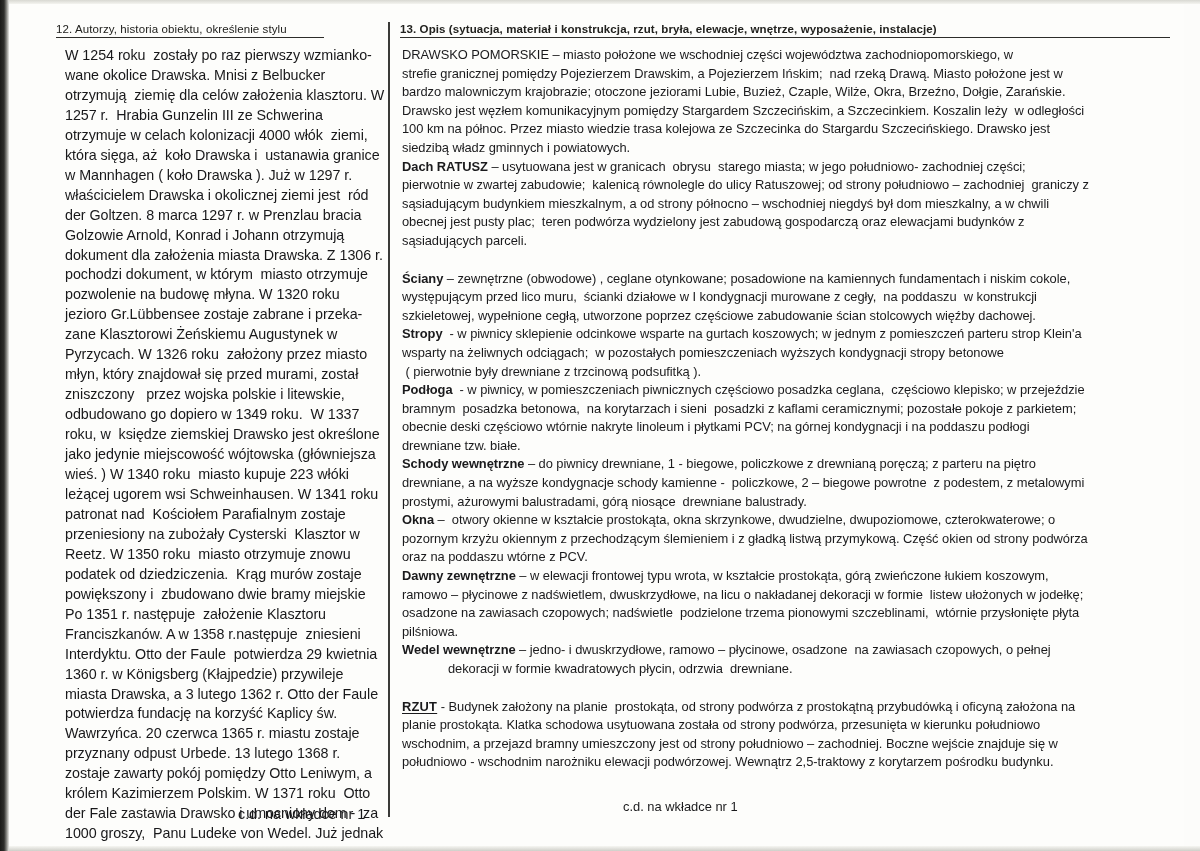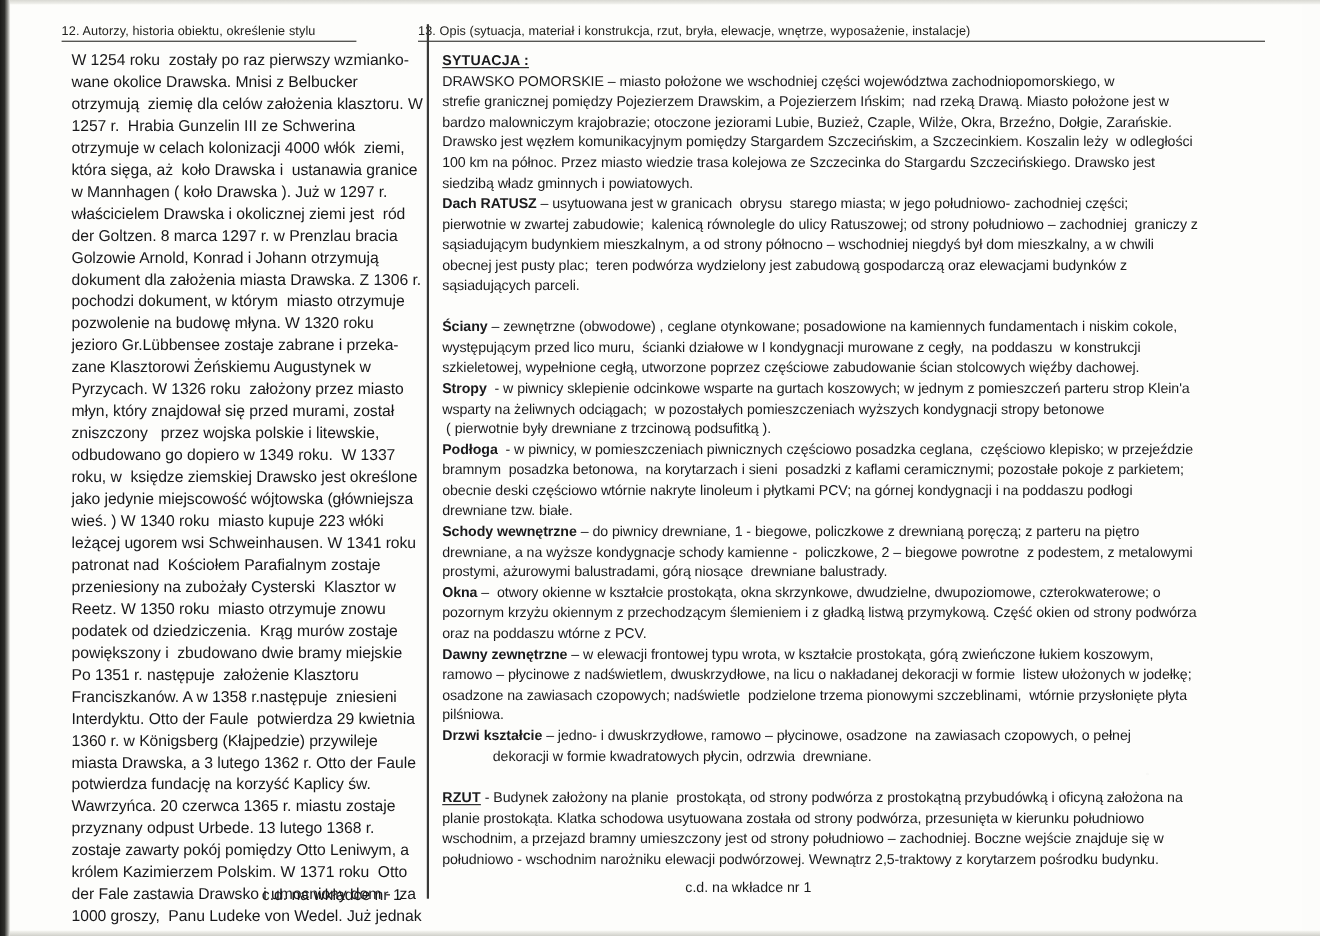--- a/index.html
+++ b/index.html
@@ -70,21 +70,21 @@
     white-space: nowrap;
   }
   .col-header .hline {
     display: block;
     height: 1.4px;
     background: #2c2c29;
     margin-top: 2px;
   }
   #hdr-left  { left: 46px;  top: 19px; }
   #hdr-left .hline  { width: 268px; }
-  #hdr-right { left: 370px; top: 19px; }
+  #hdr-right { left: 390px; top: 19px; font-weight: bold; }
   #hdr-right .hline { width: 770px; }
 
   
   .left-col {
     position: absolute;
     left: 55px;
     top: 42px;
     width: 320px;
     font-size: 14.3px;
     line-height: 19.95px;
@@ -225,21 +225,20 @@
 ziemskiej,  książę Karol stwierdza, że Drawsko nie
 należy już do rodziny v. Wedel. Górny Sąd jest
 znowu zależny przypada Panom Ziemskim,
 Starostom  Urbede</p>
     </div>
     <div class="left-footnote">c.d. na wkładce nr 1</div>
 
     <div class="right-col">
 
       <div class="blk">
-        <p class="sec-title">SYTUACJA :</p>
         <p class="para-block"><span class="italic-name">DRAWSKO POMORSKIE</span><span> – miasto położone we wschodniej części województwa zachodniopomorskiego, w
 strefie granicznej pomiędzy Pojezierzem Drawskim, a Pojezierzem Ińskim;  nad rzeką Drawą. Miasto położone jest w
 bardzo malowniczym krajobrazie; otoczone jeziorami Lubie, Buzież, Czaple, Wilże, Okra, Brzeźno, Dołgie, Zarańskie.
 Drawsko jest węzłem komunikacyjnym pomiędzy Stargardem Szczecińskim, a Szczecinkiem. Koszalin leży  w odległości
 100 km na północ. Przez miasto wiedzie trasa kolejowa ze Szczecinka do Stargardu Szczecińskiego. Drawsko jest
 siedzibą władz gminnych i powiatowych.</span></p>
         <p class="para-block"><span class="lead">Dach RATUSZ</span><span> – usytuowana jest w granicach  obrysu  starego miasta; w jego południowo- zachodniej części;
 pierwotnie w zwartej zabudowie;  kalenicą równolegle do ulicy Ratuszowej; od strony południowo – zachodniej  graniczy z
 sąsiadującym budynkiem mieszkalnym, a od strony północno – wschodniej niegdyś był dom mieszkalny, a w chwili
 obecnej jest pusty plac;  teren podwórza wydzielony jest zabudową gospodarczą oraz elewacjami budynków z
@@ -272,21 +271,21 @@
         <p class="para-block"><span class="lead">Okna</span><span> –  otwory okienne w kształcie prostokąta, okna skrzynkowe, dwudzielne, dwupoziomowe, czterokwaterowe; o
 pozornym krzyżu okiennym z przechodzącym ślemieniem i z gładką listwą przymykową. Część okien od strony podwórza
 oraz na poddaszu wtórne z PCV.</span></p>
 
         <p class="para-block"><span class="lead">Dawny zewnętrzne</span><span> – w elewacji frontowej typu wrota, w kształcie prostokąta, górą zwieńczone łukiem koszowym,
 ramowo – płycinowe z nadświetlem, dwuskrzydłowe, na licu o nakładanej dekoracji w formie  listew ułożonych w jodełkę;
 osadzone na zawiasach czopowych; nadświetle  podzielone trzema pionowymi szczeblinami,  wtórnie przysłonięte płyta
 pilśniowa.</span></p>
 
 
-        <p class="indent-hang"><span class="lead">Drzwi kształcie</span><span> – jedno- i dwuskrzydłowe, ramowo – płycinowe, osadzone  na zawiasach czopowych, o pełnej
+        <p class="indent-hang"><span class="lead">Wedel wewnętrzne</span><span> – jedno- i dwuskrzydłowe, ramowo – płycinowe, osadzone  na zawiasach czopowych, o pełnej
              dekoracji w formie kwadratowych płycin, odrzwia  drewniane.</span></p>
       </div>
 
       <div class="spacer-md"></div>
 
       <div class="blk">
         <p class="para-block"><span class="sec-title">RZUT</span><span> - Budynek założony na planie  prostokąta, od strony podwórza z prostokątną przybudówką i oficyną założona na
 planie prostokąta. Klatka schodowa usytuowana została od strony podwórza, przesunięta w kierunku południowo
 wschodnim, a przejazd bramny umieszczony jest od strony południowo – zachodniej. Boczne wejście znajduje się w
 południowo - wschodnim narożniku elewacji podwórzowej. Wewnątrz 2,5-traktowy z korytarzem pośrodku budynku.</span></p>

